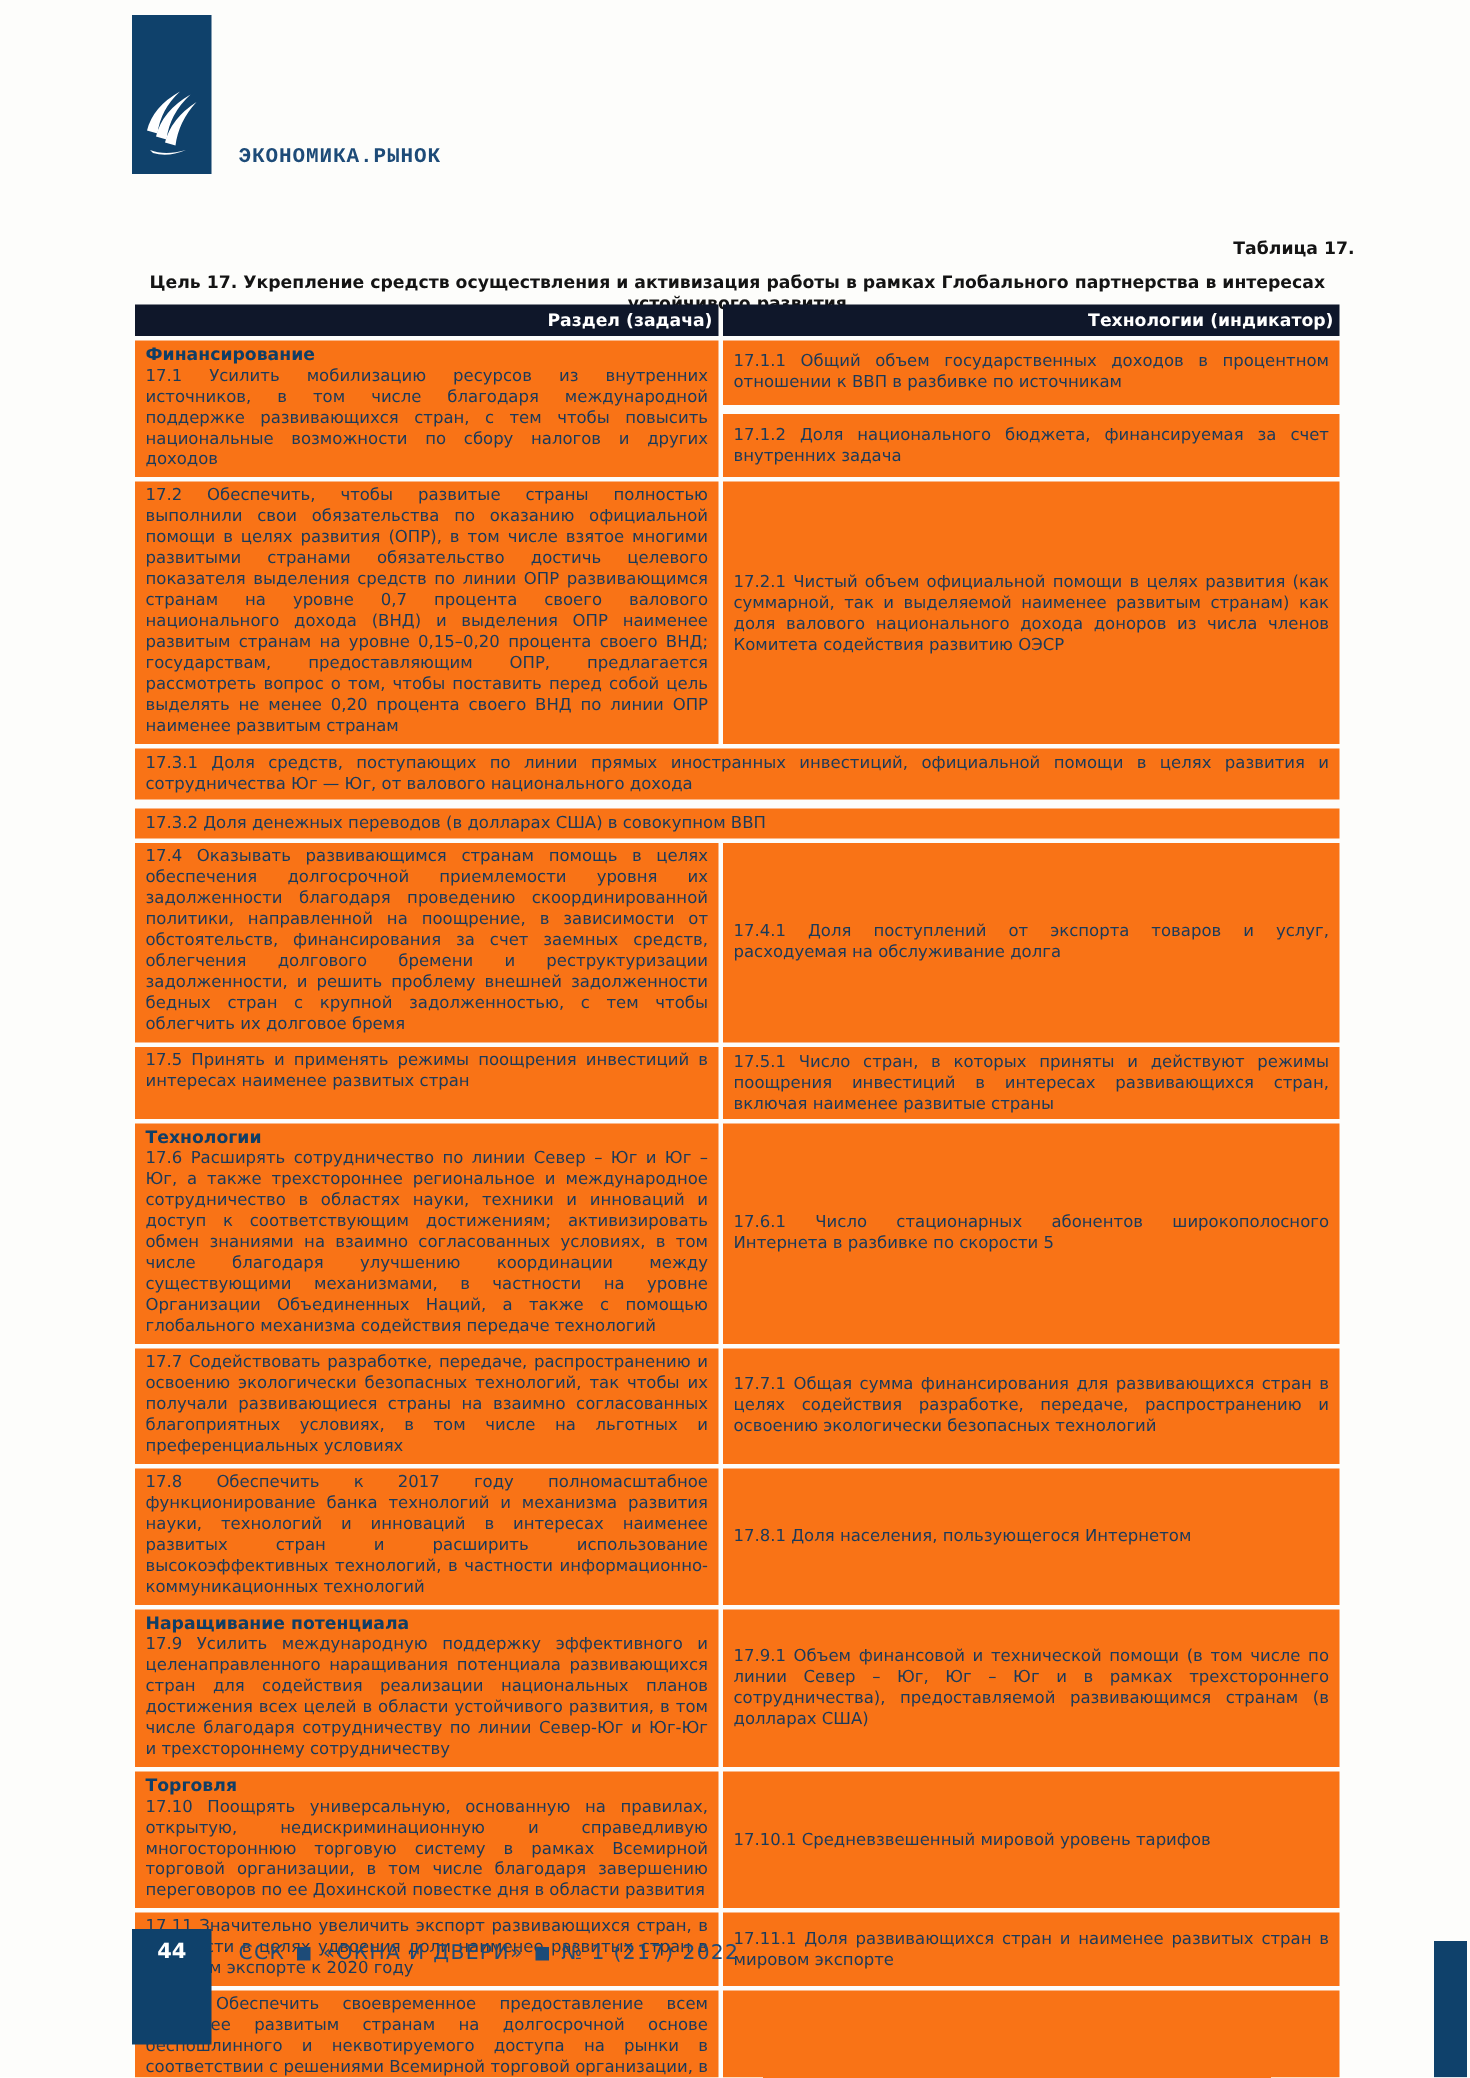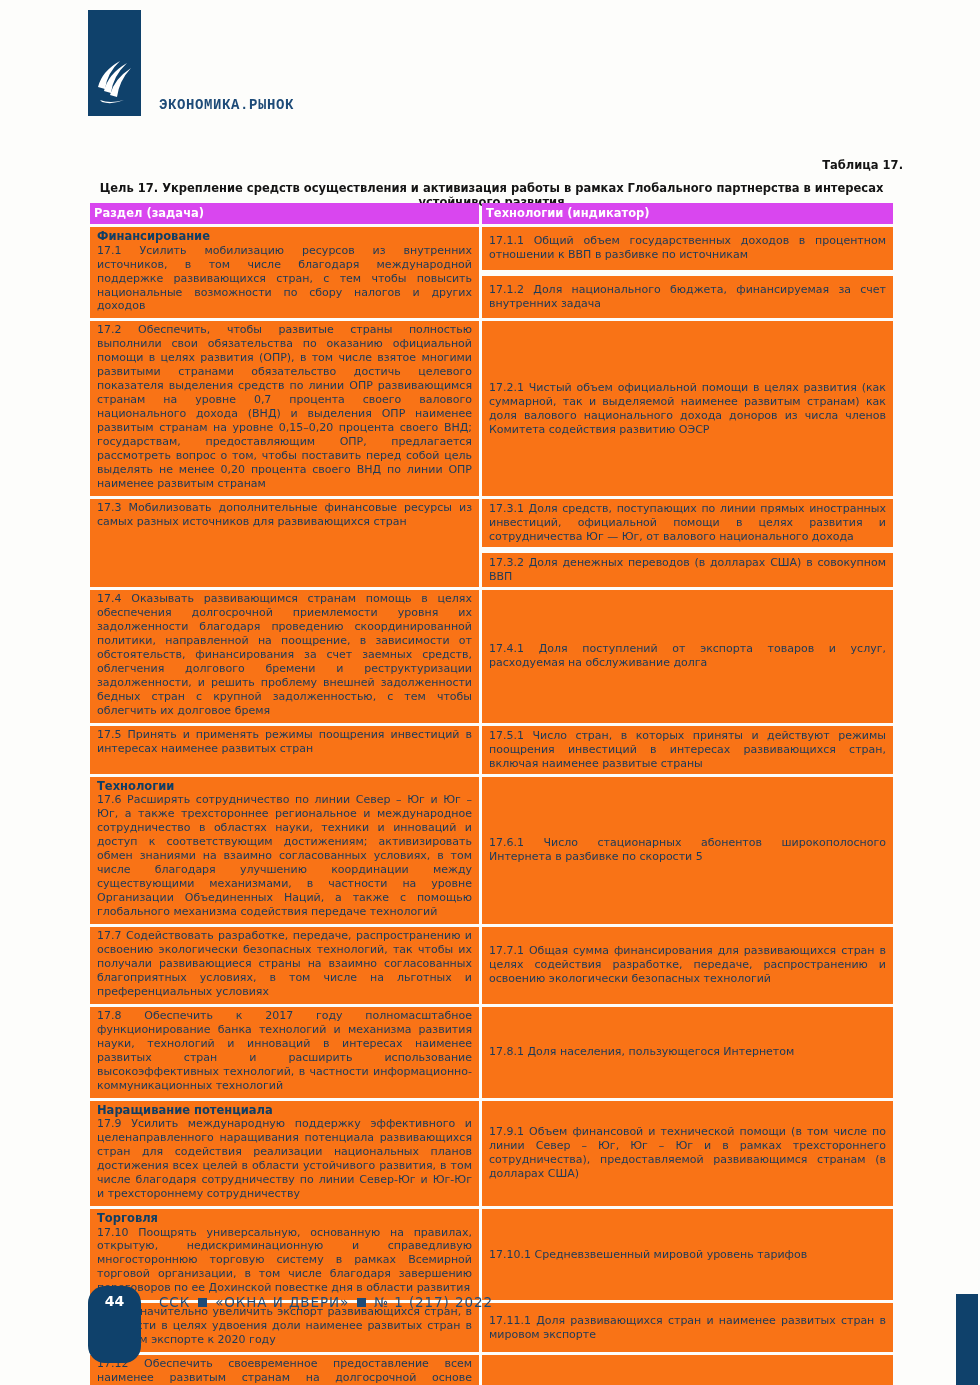--- a/index.html
+++ b/index.html
@@ -12,32 +12,32 @@
   
   .masthead { position:absolute; top:10px; left:88px; height:106px; display:flex; align-items:flex-end;font-family:Liberation Mono, monospace; }
   .logo-block { width:53px; height:106px; background:#0f416b; display:flex; align-items:flex-end; justify-content:center; padding-bottom:5px; }
   .rubric { color:#1d4b78; font-weight:bold; font-size:14px; letter-spacing:0.6px; margin-left:18px; padding-bottom:3px; }
   
   .table-label { position:absolute; top:158px; left:100px; width:803px; text-align:right; font-weight:bold; font-size:11.5px; color:#141414; }
   .table-title { position:absolute; top:181px; left:90px; width:803px; text-align:center; font-weight:bold; font-size:11.5px; color:#141414; }
   
   .sdg-table { position:absolute; top:203px; left:90px; width:803px; }
   .thead { display:flex; gap:3px; margin-bottom:3px; }
-  .th { background:#d946ef; color:#ffffff; font-weight:bold; font-size:11.5px; text-align:left; padding:3px 4px 4px; }
+  .th { background:#0f172a; color:#ffffff; font-weight:bold; font-size:11.5px; text-align:right; padding:3px 4px 4px; }
   .th-left { flex:0 0 389px; }
   .th-right { flex:1; }
   .trow { display:flex; gap:3px; margin-bottom:3px; align-items:stretch; }
   .cell { background:#f97316; color:#1b3a5a; font-size:11px; line-height:1.27; text-align:justify; }
   .task-cell { flex:0 0 389px; padding:2px 7px 5px 7px; }
   .indicator-col { flex:1; display:flex; flex-direction:column; gap:6px; }
   .indicator-cell { flex:1 1 auto; display:flex; align-items:center; padding:3px 7px; }
   .section-heading { font-weight:bold; font-size:11.5px; color:#0f3e66; text-align:left; }
   
   .footer { position:absolute; top:1286px; left:88px; display:flex; align-items:flex-start; }
-  .page-num { width:53px; height:77px; background:#0f416b; color:#ffffff; font-weight:bold; font-size:14px; text-align:center; padding-top:7px;border-radius:17px; }
+  .page-num { width:53px; height:77px; background:#0f416b; color:#ffffff; font-weight:bold; font-size:14px; text-align:center; padding-top:7px; }
   .journal-line { display:flex; align-items:center; color:#1d4b78; font-size:13.5px; letter-spacing:0.9px; margin-left:18px; padding-top:8px; }
   .journal-line .part { white-space:nowrap; }
   .sep-square { width:9px; height:9px; background:#1d4b78; display:inline-block; margin:0 8px; }
   .corner-strip { position:absolute; right:2px; top:1294px; width:22px; height:91px; background:#0f416b; }
 </style>
 </head>
 <body>
 
 <div class="page">
 
@@ -82,23 +82,20 @@
           <div class="cell task-cell">
             <div class="task-text">17.2 Обеспечить, чтобы развитые страны полностью выполнили свои обязательства по оказанию официальной помощи в целях развития (ОПР), в том числе взятое многими развитыми странами обязательство достичь целевого показателя выделения средств по линии ОПР развивающимся странам на уровне 0,7 процента своего валового национального дохода (ВНД) и выделения ОПР наименее развитым странам на уровне 0,15–0,20 процента своего ВНД; государствам, предоставляющим ОПР, предлагается рассмотреть вопрос о том, чтобы поставить перед собой цель выделять не менее 0,20 процента своего ВНД по линии ОПР наименее развитым странам</div>
           </div>
           <div class="indicator-col">
             <div class="cell indicator-cell">
               <div>17.2.1 Чистый объем официальной помощи в целях развития (как суммарной, так и выделяемой наименее развитым странам) как доля валового национального дохода доноров из числа членов Комитета содействия развитию ОЭСР</div>
             </div>
           </div>
         </div>
         <div class="trow">
-          <div class="cell task-cell">
-            <div class="task-text">17.3 Мобилизовать дополнительные финансовые ресурсы из самых разных источников для развивающихся стран</div>
-          </div>
           <div class="indicator-col">
             <div class="cell indicator-cell">
               <div>17.3.1 Доля средств, поступающих по линии прямых иностранных инвестиций, официальной помощи в целях развития и сотрудничества Юг — Юг, от валового национального дохода</div>
             </div>
             <div class="cell indicator-cell">
               <div>17.3.2 Доля денежных переводов (в долларах США) в совокупном ВВП</div>
             </div>
           </div>
         </div>
         <div class="trow">

